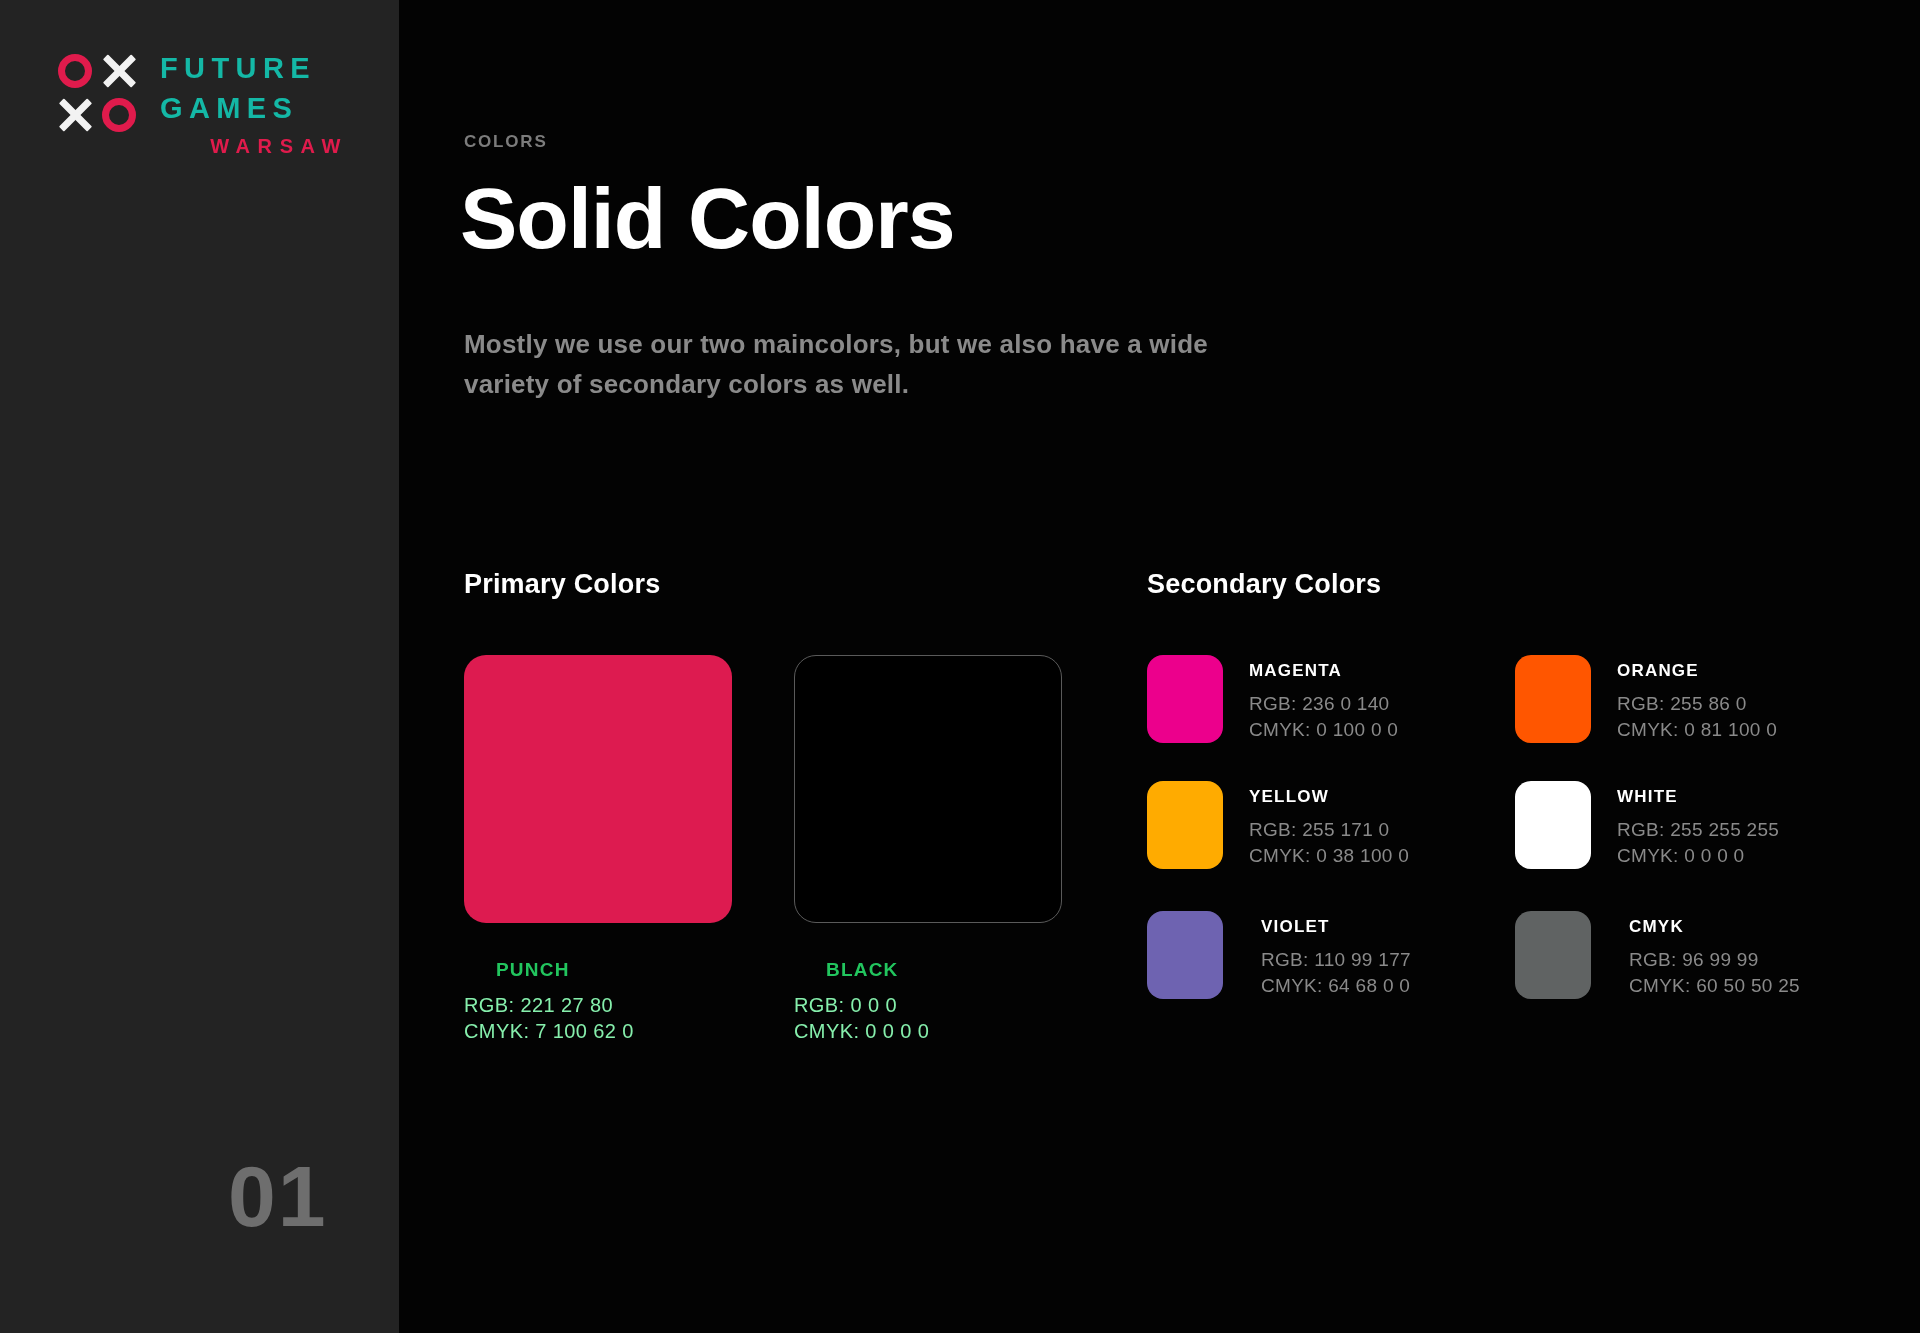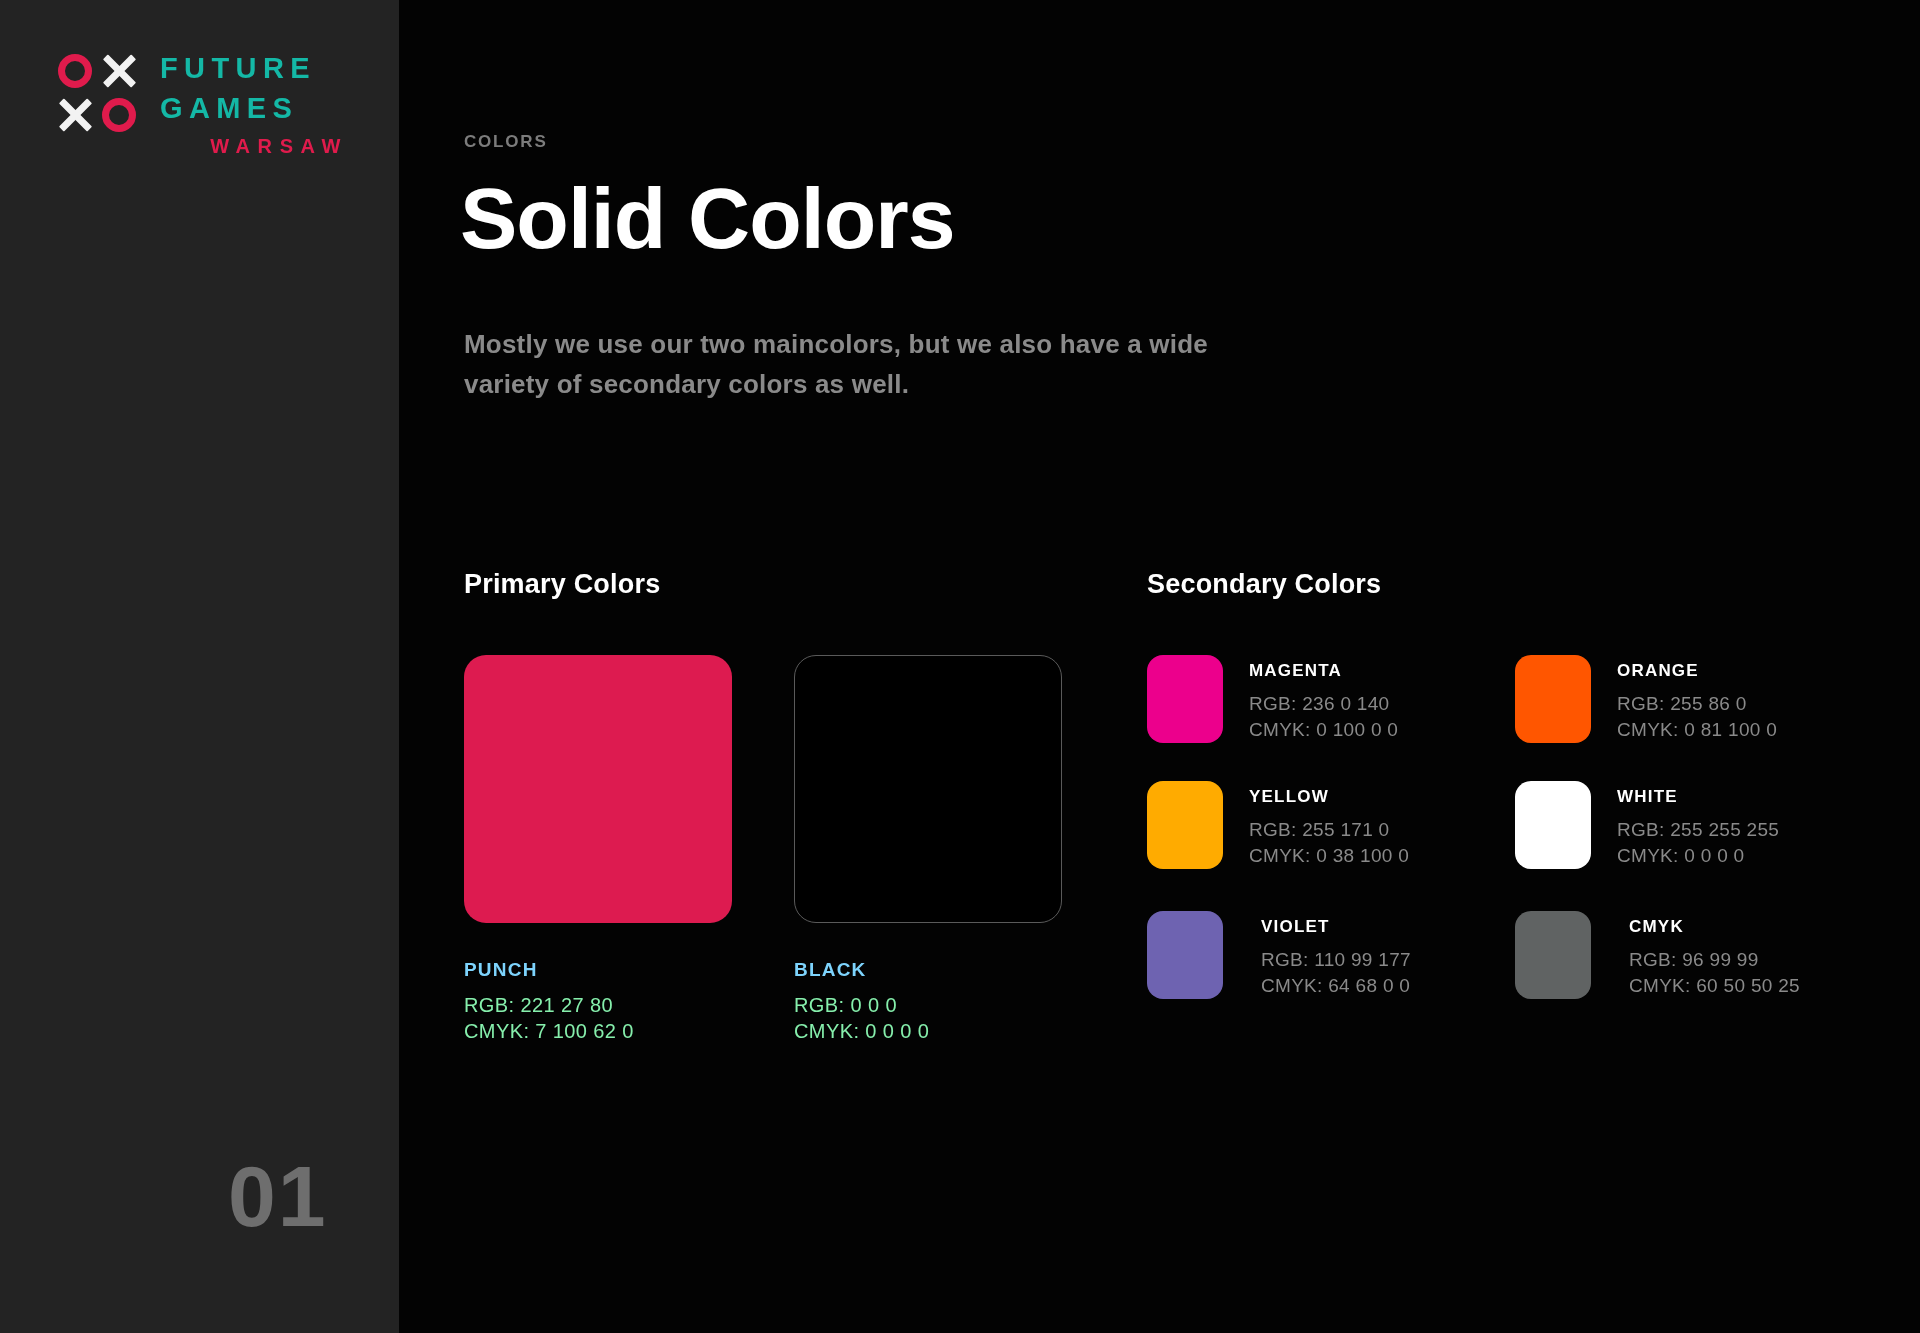--- a/index.html
+++ b/index.html
@@ -189,24 +189,25 @@
     width: 268px;
     height: 268px;
     border-radius: 22px;
   }
   .prim-swatch.outlined {
     border: 1px solid #5A5A5A;
   }
 
   .prim-name {
     margin-top: 36px;
-    color: #7dd3fc;
+    color: #22c55e;
     font-size: 19px;
     font-weight: 700;
     letter-spacing: 1.2px;
+    margin-left: 32px;
   }
   .prim-spec {
     margin-top: 11px;
     color: #86efac;
     font-size: 20px;
     font-weight: 300;
     line-height: 26px;
     letter-spacing: 0.4px;
   }
 

